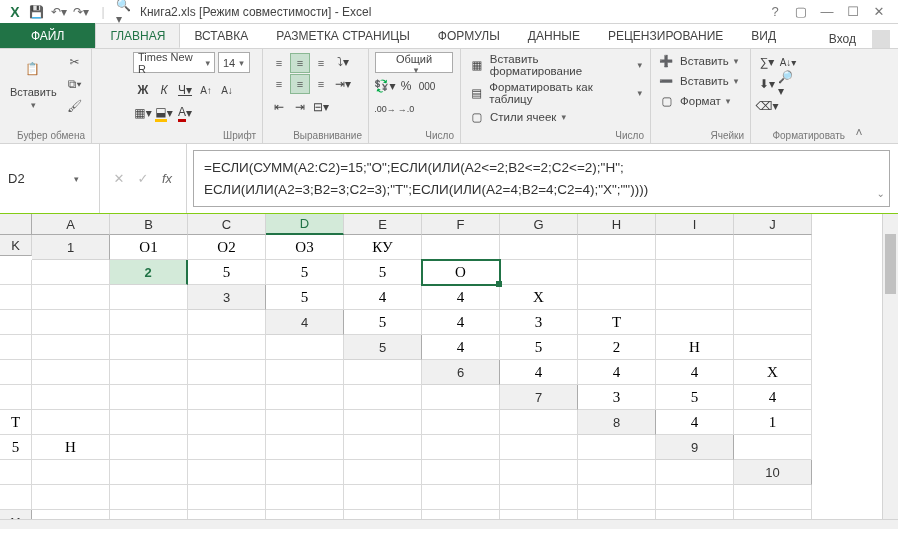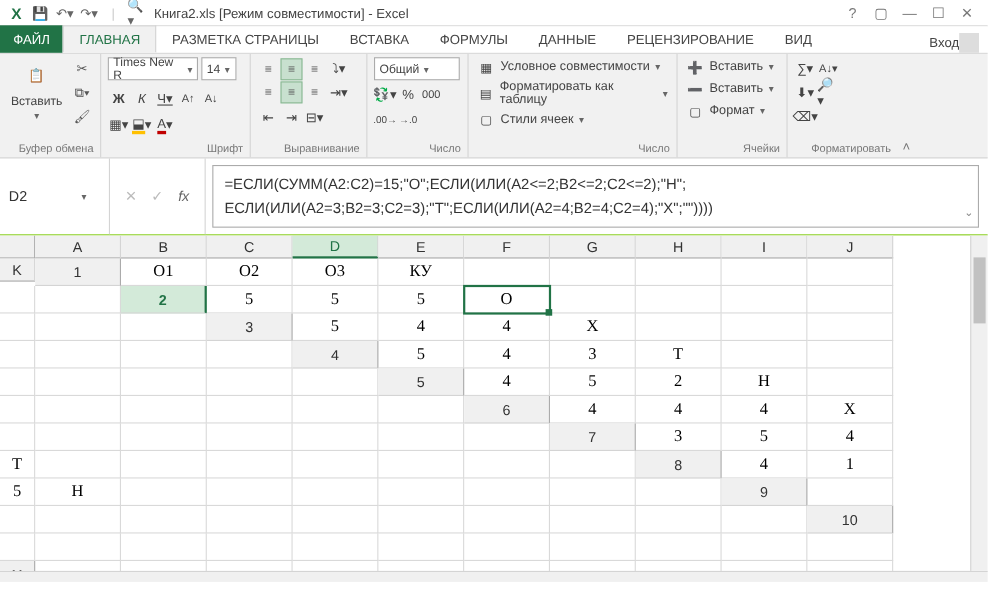--- a/index.html
+++ b/index.html
@@ -9,24 +9,24 @@
   .titlebar { height: 24px; background: #fff; display: flex; align-items: center; border-bottom: 1px solid #d4d4d4; }
   .qat { display: flex; align-items: center; gap: 4px; padding: 0 6px; }
   .qat-item { width: 18px; height: 18px; display: flex; align-items: center; justify-content: center; color: #666; }
   .qat-excel { color: #217346; font-weight: bold; font-size: 14px; }
   .title-text { flex: 1; color: #444; font-size: 12px; }
   .winctrl { display: flex; align-items: center; gap: 4px; padding: 0 8px; }
   .winctrl span { width: 22px; height: 18px; display: flex; align-items: center; justify-content: center; color: #777; font-size: 13px; }
   
   
   .tabs { height: 25px; display: flex; align-items: flex-end; background: #fff; border-bottom: 1px solid #d4d4d4; padding-left: 0; }
-  .tab-file { background: #217346; color: #fff; padding: 0 12px; height: 25px; display: flex; align-items: center; font-size: 12px; }
+  .tab-file { background: #217346; color: #fff; padding: 0 31px; height: 25px; display: flex; align-items: center; font-size: 12px; }
   .tab { padding: 0 14px; height: 25px; display: flex; align-items: center; color: #444; font-size: 12px; }
   .tab.active { border: 1px solid #d4d4d4; border-bottom: 1px solid #f1f1f1; background: #f1f1f1; color: #217346; }
-  .signin { margin-left: auto; padding: 0 8px; display: flex; align-items: center; color: #444; gap: 0;}
+  .signin { margin-left: auto; padding: 0 8px; display: flex; align-items: center; color: #444; gap: 16px;}
   .avatar { width: 18px; height: 18px; background: #ddd; }
   
   
   .ribbon { height: 95px; background: #f1f1f1; border-bottom: 1px solid #d4d4d4; display: flex; }
   .group { border-right: 1px solid #d4d4d4; padding: 3px 6px 2px 6px; display: flex; flex-direction: column; justify-content: space-between; }
   .group-body { flex: 1; display: flex; align-items: flex-start; gap: 4px; }
   .group-label { font-size: 10px; color: #777; text-align: right; padding-top: 2px; position: relative;}
   
   .big-btn { display: flex; flex-direction: column; align-items: center; gap: 2px; padding: 2px 4px;}
   .big-btn .icon-box { width: 30px; height: 30px; display: flex; align-items: center; justify-content: center; }
@@ -93,22 +93,22 @@
     <span>▢</span>
     <span>—</span>
     <span>☐</span>
     <span>✕</span>
   </div>
 </div>
 
 <div class="tabs">
   <div class="tab-file">ФАЙЛ</div>
   <div class="tab active">ГЛАВНАЯ</div>
+  <div class="tab">ВСТАВКА</div>
   <div class="tab">РАЗМЕТКА СТРАНИЦЫ</div>
-  <div class="tab">ВСТАВКА</div>
   <div class="tab">ФОРМУЛЫ</div>
   <div class="tab">ДАННЫЕ</div>
   <div class="tab">РЕЦЕНЗИРОВАНИЕ</div>
   <div class="tab">ВИД</div>
   <div class="signin">
     <span>Вход</span>
     <span class="avatar"></span>
   </div>
 </div>
 
@@ -123,21 +123,21 @@
       </div>
       <div class="small-col">
         <div class="small-btn">✂</div>
         <div class="small-btn">⧉▾</div>
         <div class="small-btn">🖌</div>
       </div>
     </div>
     <div class="group-label">Буфер обмена</div>
   </div>
 
-  <div class="group" style="width:136px;">
+  <div class="group" style="width:136px;margin-left:35px;">
     <div class="group-body" style="flex-direction:column; gap:3px;">
       <div class="font-row">
         <div class="combo" style="width:82px;">
             <span>Times New R</span>
             <span class="caret">▾</span>
           </div>
         <div class="combo" style="width:32px;">
             <span>14</span>
             <span class="caret">▾</span>
           </div>
@@ -178,42 +178,42 @@
         <div class="btn-glyph">⇤</div>
         <div class="btn-glyph">⇥</div>
         <div class="btn-glyph">⊟▾</div>
       </div>
     </div>
     <div class="group-label">Выравнивание</div>
   </div>
 
   <div class="group" style="width:92px;">
     <div class="group-body" style="flex-direction:column; gap:3px;">
-      <div class="combo" style="width:78px;">
+      <div class="combo" style="width:78px;flex-direction:column;">
           <span>Общий</span>
           <span class="caret">▾</span>
         </div>
       <div class="btn-row">
         <div class="btn-glyph">💱▾</div>
         <div class="btn-glyph">%</div>
         <div class="btn-glyph" style="font-size:10px;">000</div>
       </div>
       <div class="btn-row">
         <div class="btn-glyph" style="font-size:9px;">.00→</div>
         <div class="btn-glyph" style="font-size:9px;">→.0</div>
       </div>
     </div>
     <div class="group-label">Число</div>
   </div>
 
   <div class="group" style="width:190px;">
     <div class="group-body" style="flex-direction:column; gap:2px;">
       <div class="menu-item">
           <span class="mi-icon">▦</span>
-          <span>Условное совместимости</span>
+          <span>Вставить форматирование</span>
           <span class="caret">▾</span>
         </div>
       <div class="menu-item">
           <span class="mi-icon">▤</span>
           <span>Форматировать как таблицу</span>
           <span class="caret">▾</span>
         </div>
       <div class="menu-item">
           <span class="mi-icon">▢</span>
           <span>Стили ячеек</span>

